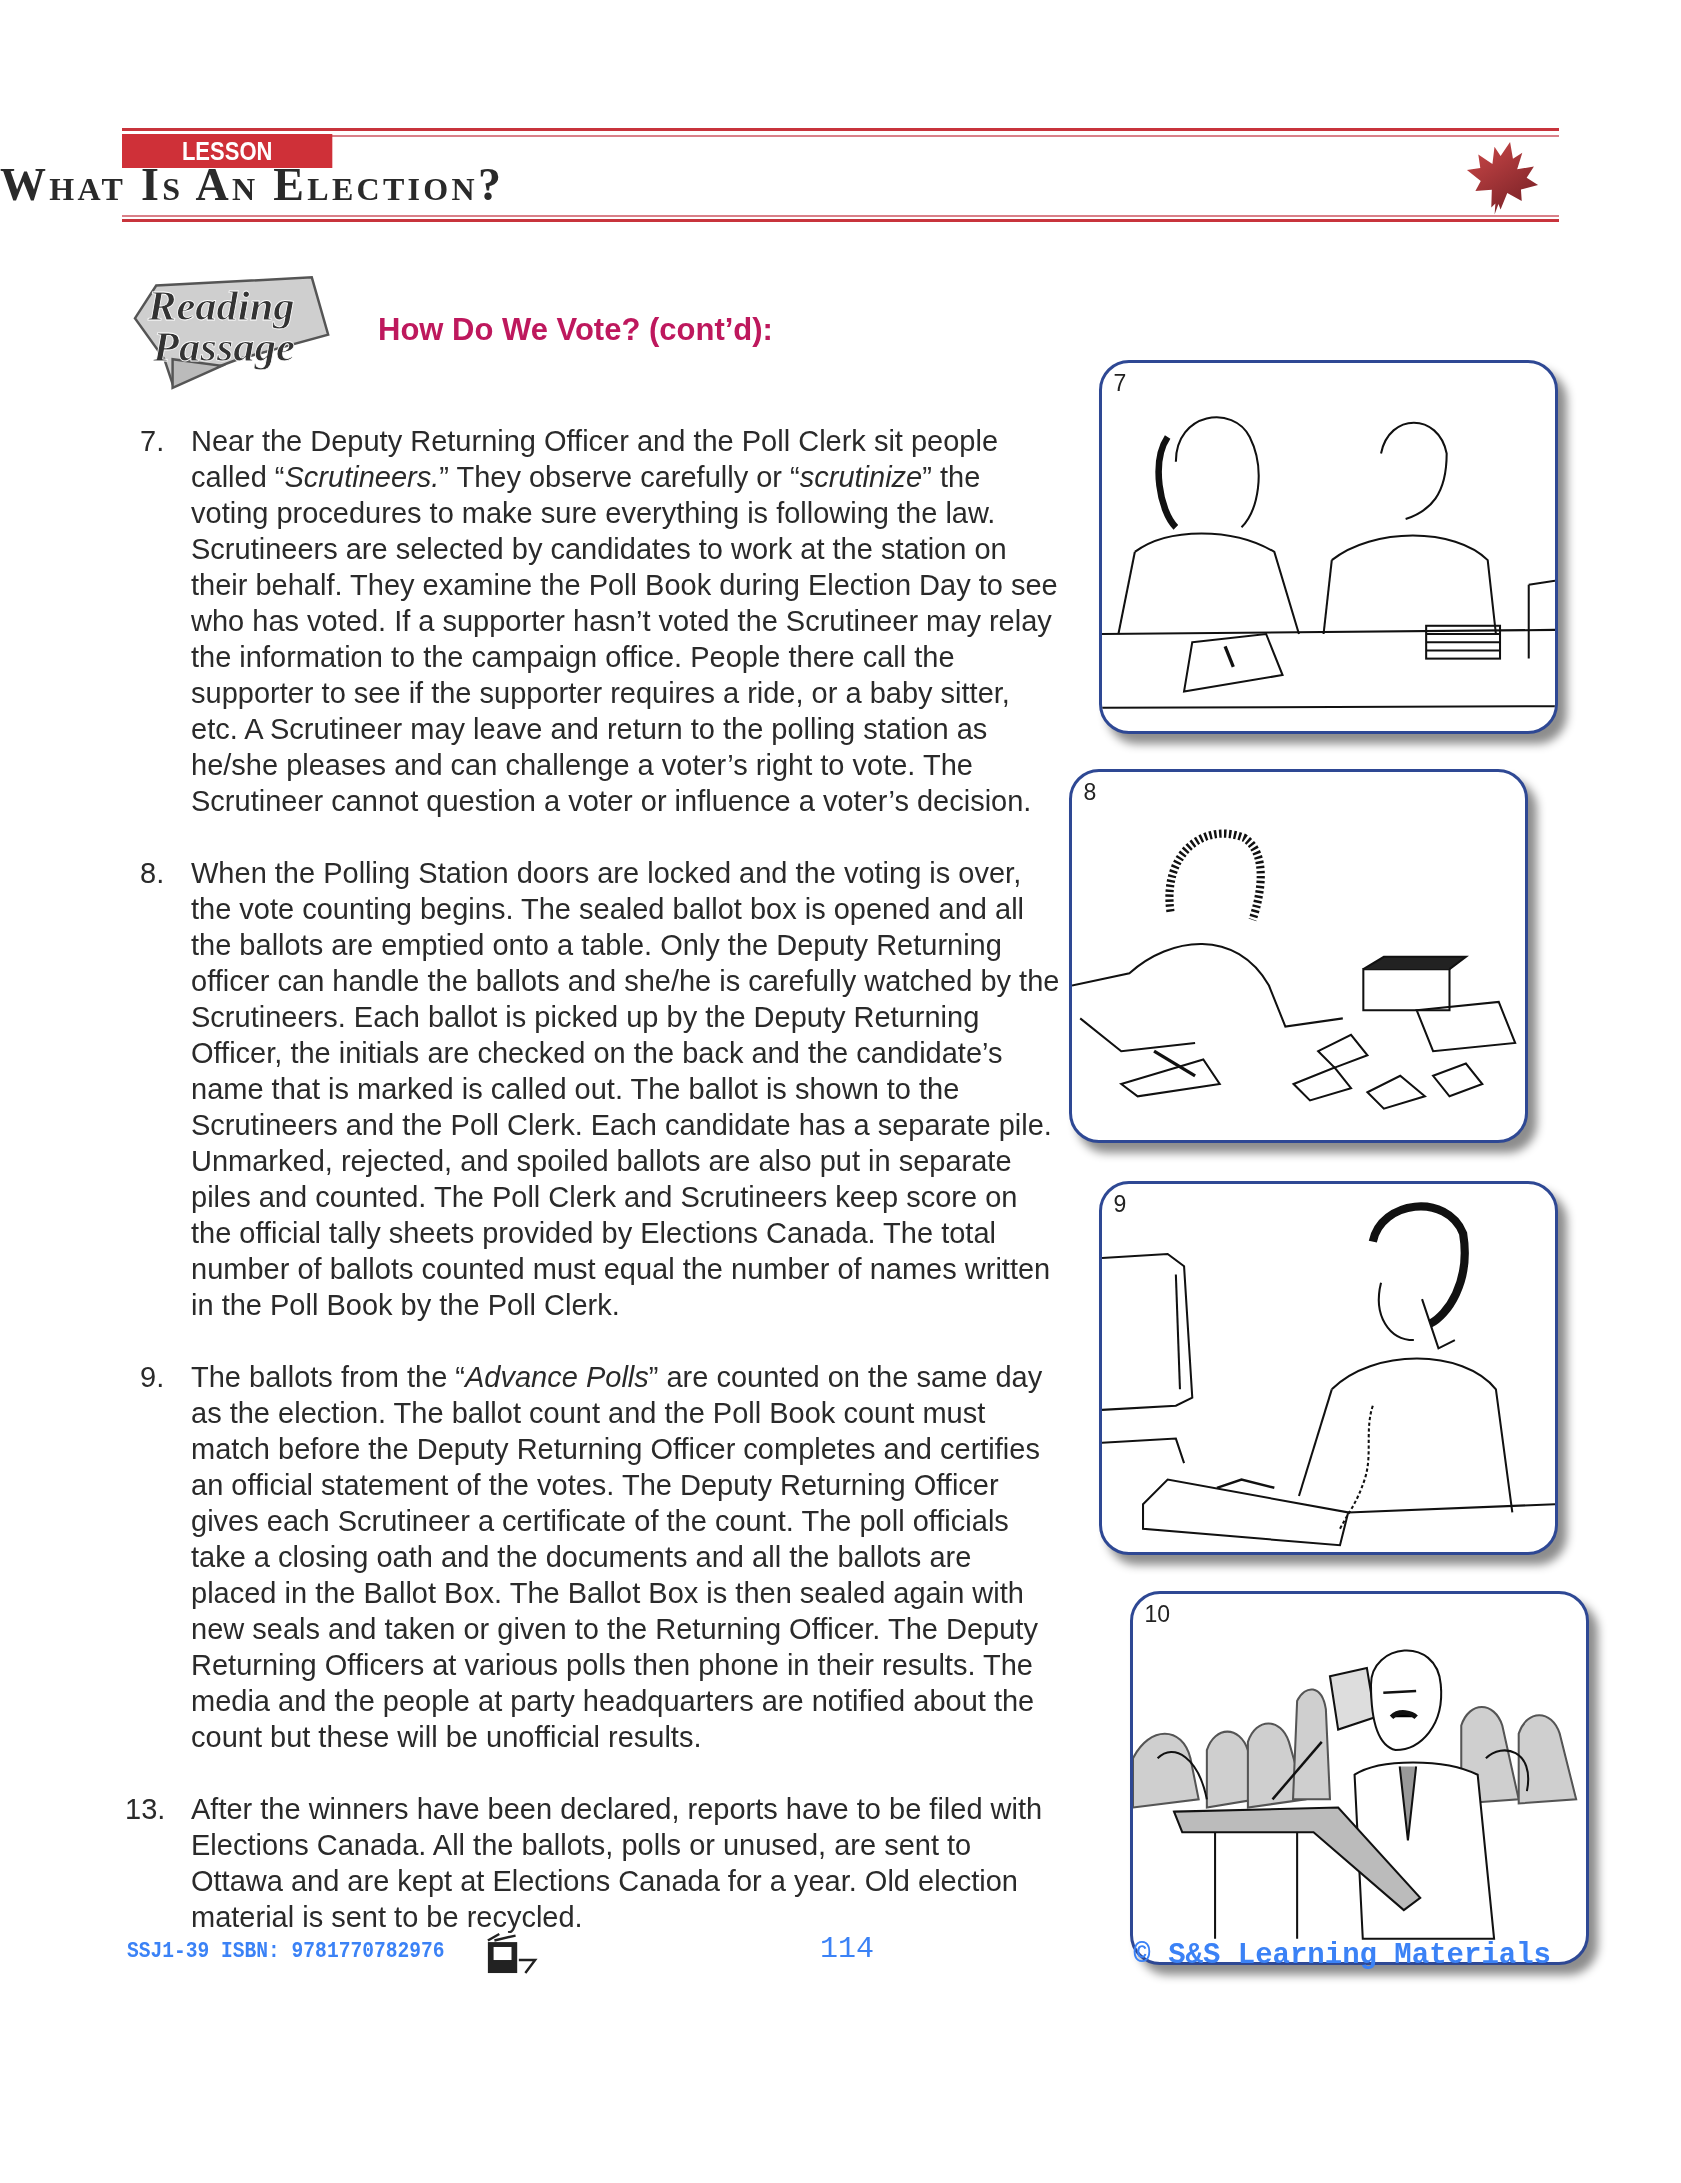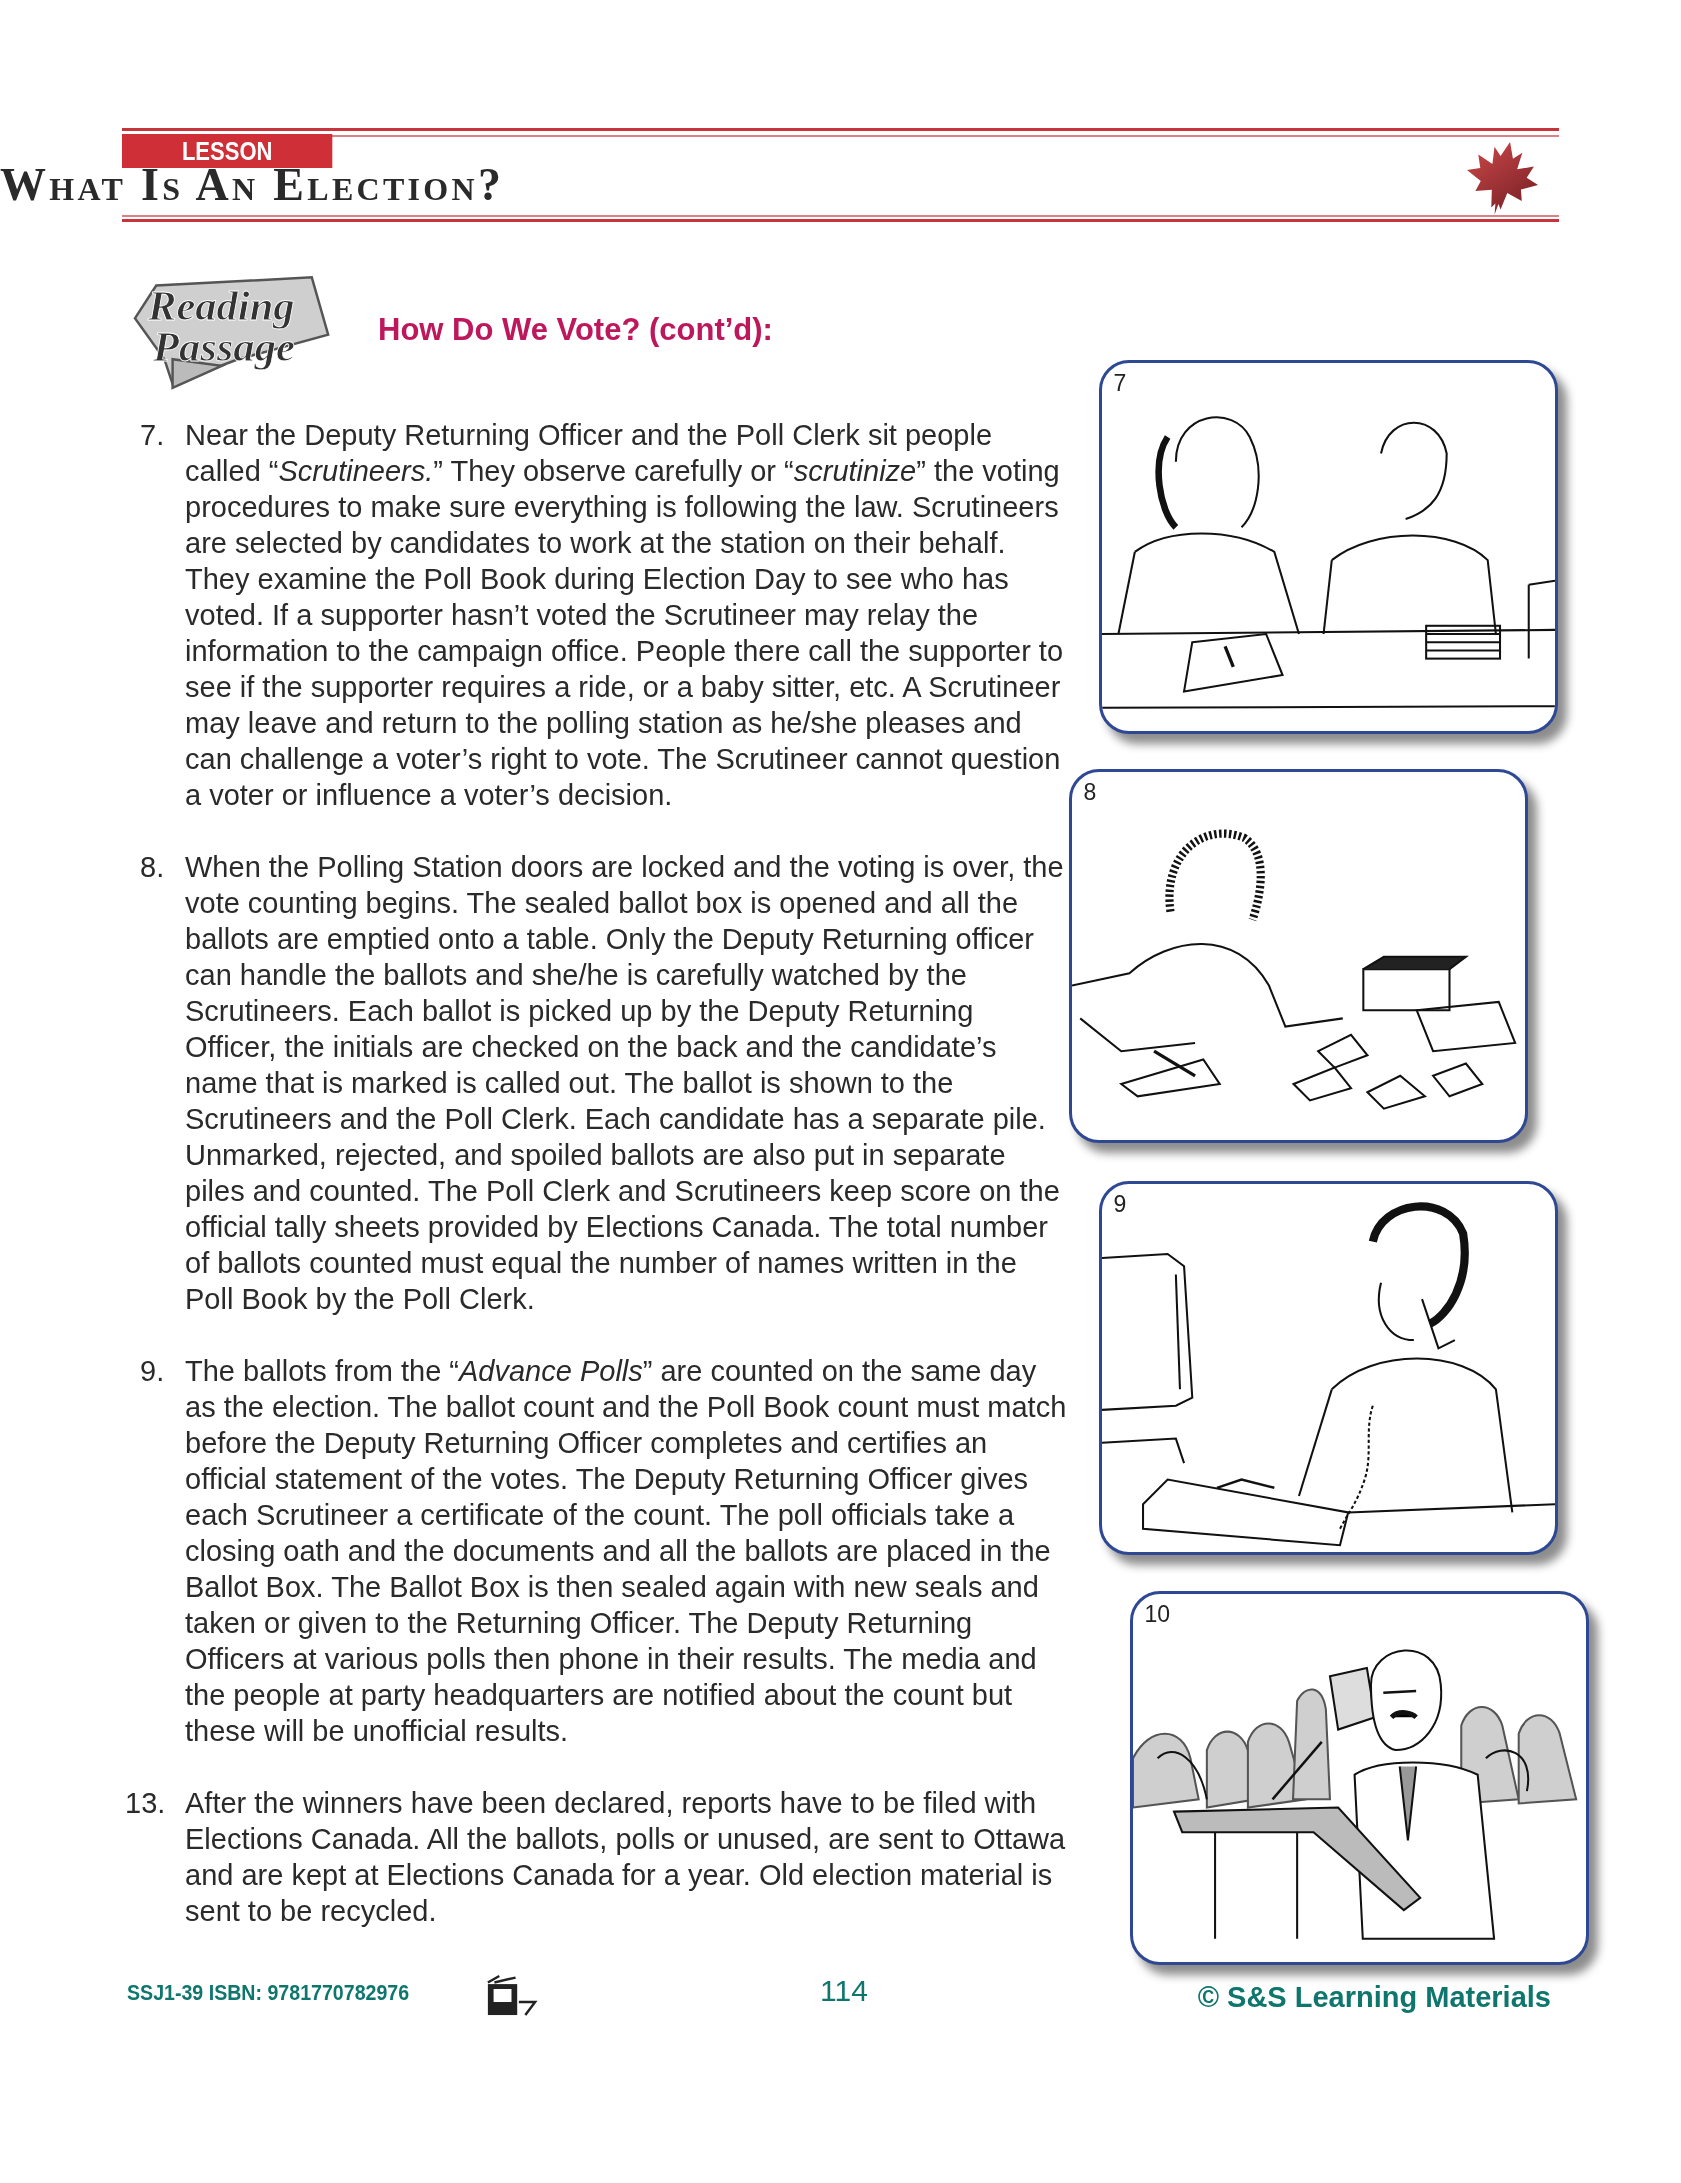--- a/index.html
+++ b/index.html
@@ -24,36 +24,36 @@
     .section-heading { position: absolute; left: 378px; top: 312px; font-family: "Liberation Sans", sans-serif;
       font-weight: bold; font-size: 31px; color: #be185d; }
 
     
     .items { position: absolute; left: 140px; top: 411px; width: 936px; font-family: "Liberation Sans", sans-serif;
       font-size: 29px; line-height: 36px; color: #2a2a2a; }
     .item { position: relative; padding-left: 39px; margin-bottom: 36px; }
     .item .num { position: absolute; left: 0; top: 0; }
     .item.ten { padding-left: 39px; }
     .item.ten .num { left: -15px; }
-    .item p { margin: 6px; }
+    .item p { margin: 12px; }
     .item em { font-style: italic; }
 
     
     .frame { position: absolute; border: 3.3px solid #2e4894; border-radius: 30px; background: #fff;
       box-shadow: 8.2px 10px 10px rgba(0,0,0,0.45); overflow: hidden; }
     .frame .fnum { position: absolute; left: 11.5px; top: 6.6px; font-family: "Liberation Sans", sans-serif; font-size: 23px; color: #222; }
     .frame svg { position: absolute; left: 0; top: 0; width: 100%; height: 100%; }
     .f7 { left: 1099px; top: 360px; width: 453px; height: 368px; }
     .f8 { left: 1069px; top: 769px; width: 453px; height: 368px; }
     .f9 { left: 1099px; top: 1181px; width: 453px; height: 368px; }
     .f10 { left: 1130px; top: 1591px; width: 453px; height: 368px; }
 
     
-    .footer { position: absolute; left: 122px; top: 1974px; width: 1429px; height: 41px;
-      font-family: Liberation Sans, sans-serif; font-weight: bold; color: #0f766e; }
+    .footer { position: absolute; left: 122px; top: 1932px; width: 1429px; height: 41px;
+      font-family: Liberation Mono, monospace; font-weight: bold; color: #3b82f6; }
     .footer .code { position: absolute; left: 5px; top: 6.6px; font-size: 21.3px; transform: scaleX(0.92); transform-origin: left; }
     .footer .copier { position: absolute; left: 361px; top: 0; width: 57px; height: 43px; }
     .footer .pnum { position: absolute; left: 698px; top: 0; font-size: 30px; font-weight: normal; text-align: center; }
     .footer .copy { position: absolute; right: 0; top: 6.6px; font-size: 29px; }
   </style>
 </head>
 <body>
 
 <div class="page">
 

